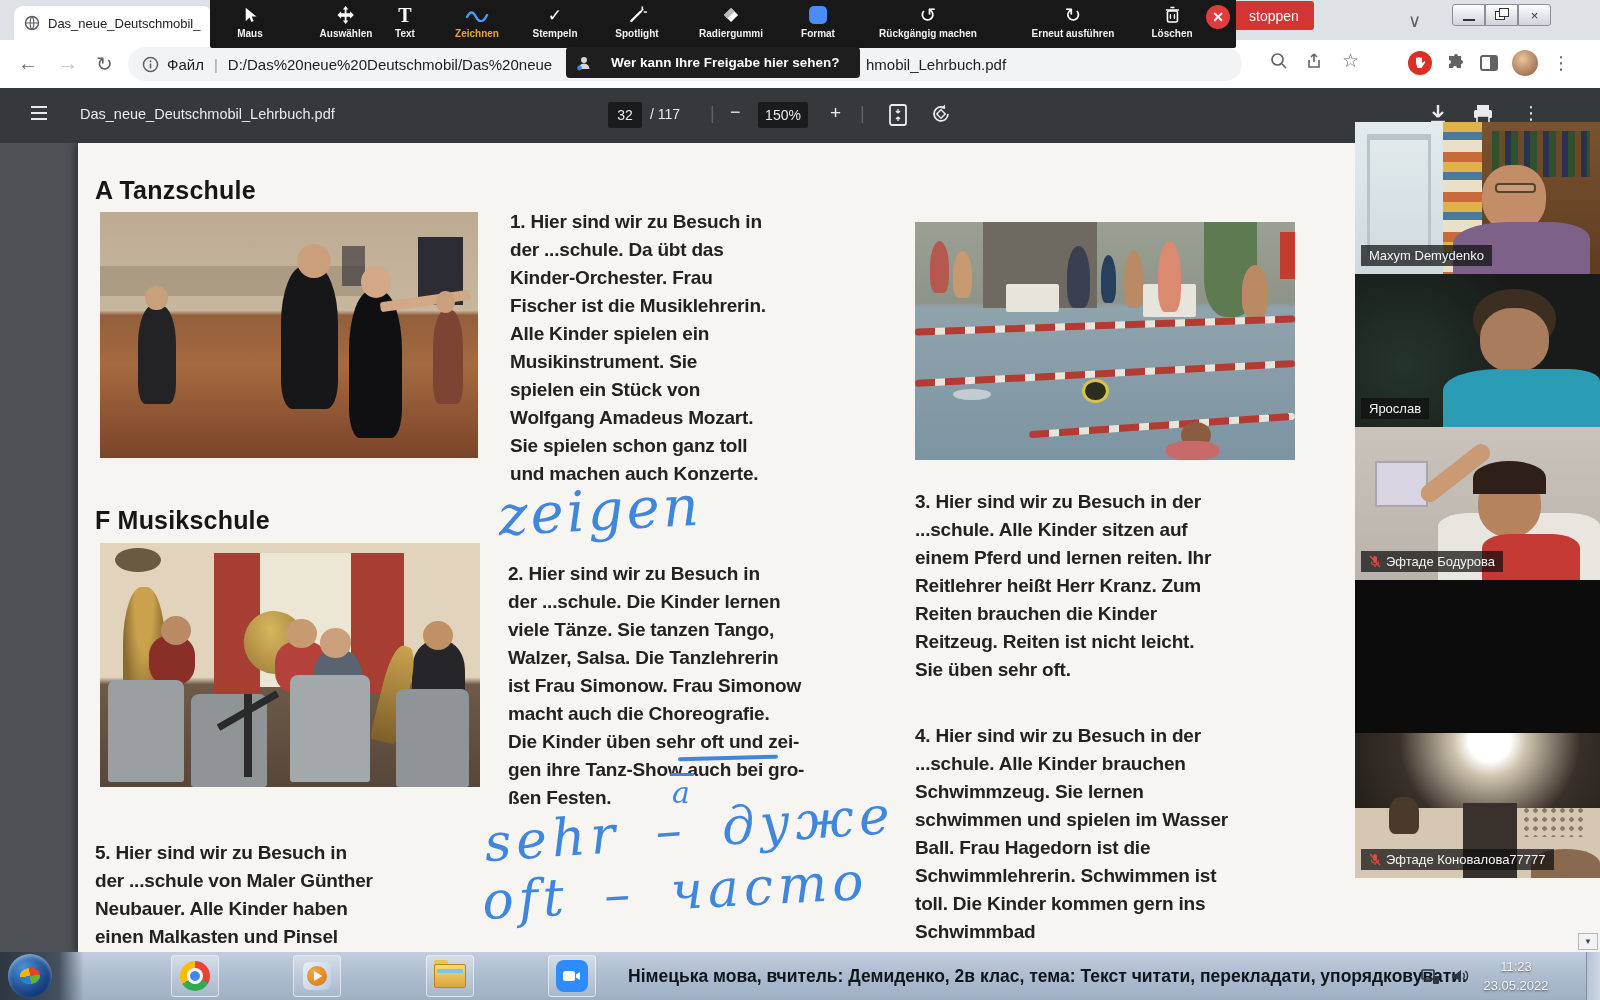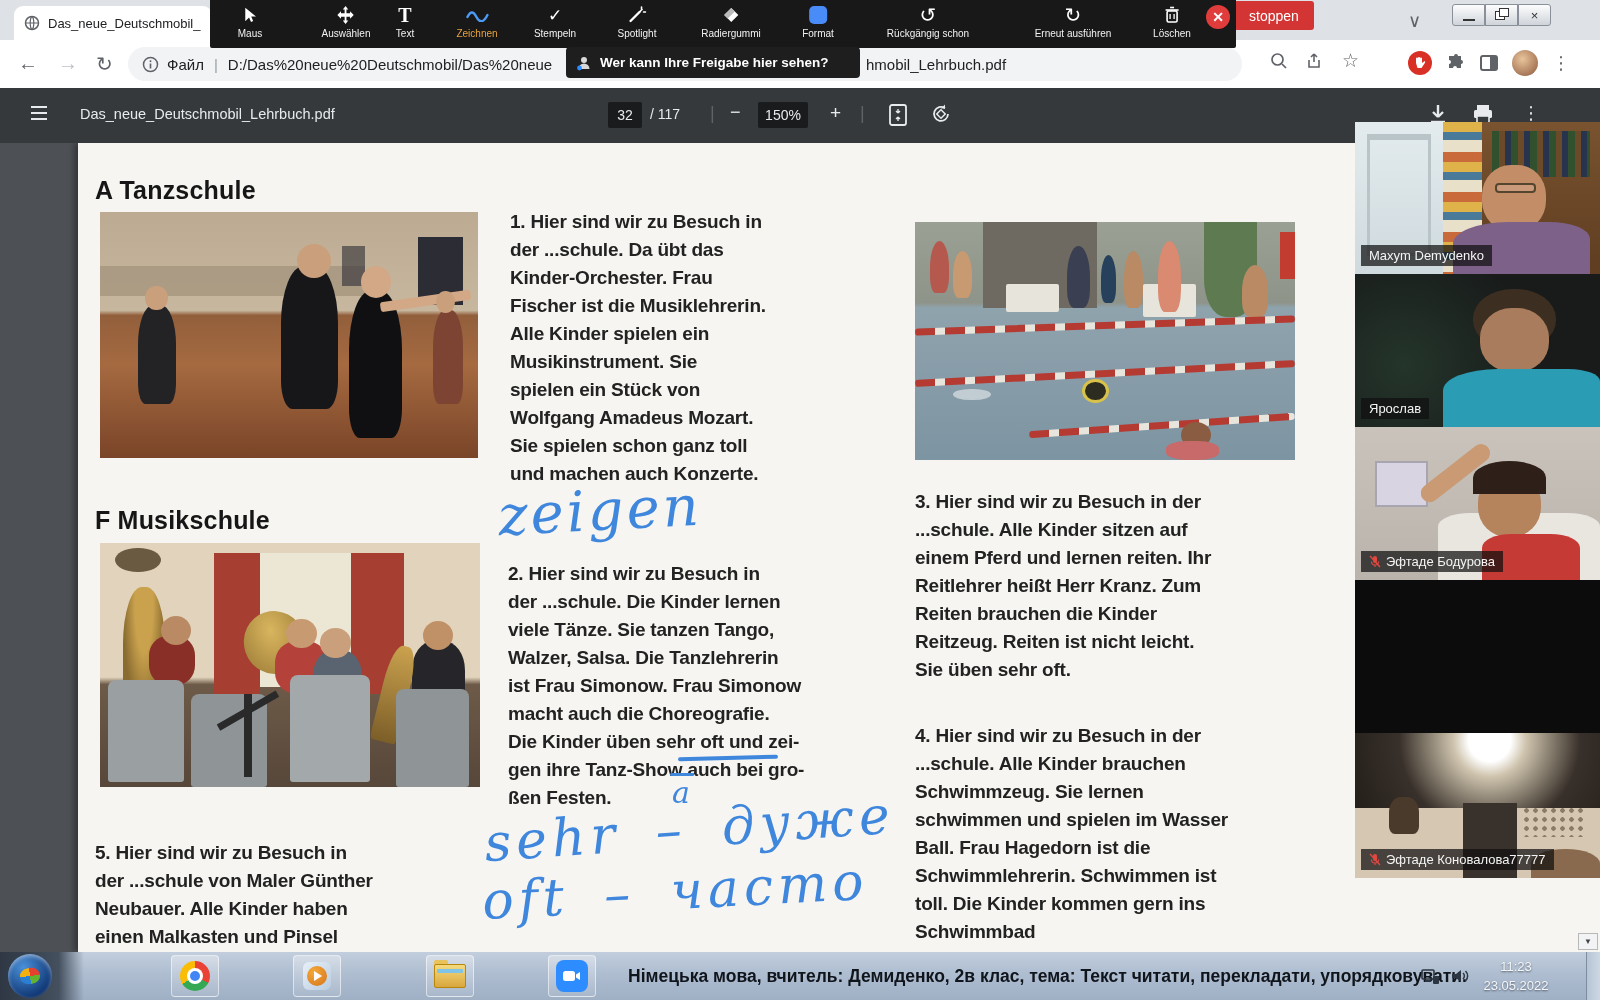--- a/index.html
+++ b/index.html
@@ -26,27 +26,27 @@
   .navic { font-size:20px; color:#5f6368; top:52px; }
   .omnibox { left:128px; top:47px; width:1114px; height:34px; background:#f1f3f4; border-radius:17px;
              display:flex; align-items:center; padding:0 14px; }
   .urltext { font-size:15px; color:#202124; white-space:nowrap; }
   .omni-right { left:1270px; top:52px; display:flex; gap:18px; color:#5f6368; }
   .ext-icons { left:1408px; top:50px; display:flex; gap:14px; align-items:center; }
 
   
   .sharetip { left:566px; top:47px; width:294px; height:31px; background:#1e1e1e; border-radius:4px;
               display:flex; align-items:center; gap:8px; padding:0 10px; z-index:70; }
-  .sharetip span { color:#fff; font-size:13.5px; font-weight:bold; white-space:nowrap; }
+  .sharetip span { color:#fff; font-size:13.5px; font-weight:bold; white-space:nowrap;margin-left:11px; }
 
   
   .anntb { left:210px; top:0; width:1026px; height:48px; background:#181818; z-index:60; border-radius:0 0 2px 2px; }
   .tool { position:absolute; top:4px; transform:translateX(-50%); display:flex; flex-direction:column;
           align-items:center; gap:2px; color:#fff; }
-  .tool .tlabel { font-size:10px; font-weight:normal; white-space:nowrap; color:#f2f2f2; }
+  .tool .tlabel { font-size:10px; font-weight:bold; white-space:nowrap; color:#f2f2f2; }
   .tool .tico { height:22px; display:flex; align-items:center; justify-content:center; font-size:17px; }
   .tool.active, .tool.active .tlabel { color:#e8a33d; }
   .ann-close { left:1206px; top:5px; width:24px; height:24px; border-radius:50%; background:#e03c3c;
                color:#fff; font-size:14px; font-weight:bold; display:flex; align-items:center; justify-content:center; z-index:61; }
   .stopbtn { left:1234px; top:1px; width:80px; height:29px; background:#d33434; color:#fff; font-size:14px;
              display:flex; align-items:center; justify-content:center; border-radius:3px; z-index:55; }
 
   
   .pdftb { left:0; top:88px; width:1600px; height:55px; background:#35393c; z-index:30; }
   .pdftb * { color:#e8eaed; }
@@ -233,21 +233,21 @@
     <span class="tlabel">Radiergummi</span>
   </div>
   <div class="tool" style="left:818px;z-index:62;">
     <span class="tico">
         <span style="width:18px;height:18px;background:#4a8cf7;border-radius:5px;display:block;"></span>
       </span>
     <span class="tlabel">Format</span>
   </div>
   <div class="tool" style="left:928px;z-index:62;">
     <span class="tico" style="font-size:20px;">↺</span>
-    <span class="tlabel">Rückgängig schon</span>
+    <span class="tlabel">Rückgängig machen</span>
   </div>
   <div class="tool" style="left:1073px;z-index:62;">
     <span class="tico" style="font-size:20px;">↻</span>
     <span class="tlabel">Erneut ausführen</span>
   </div>
   <div class="tool" style="left:1172px;z-index:62;">
     <span class="tico">
         <svg width="16" height="18" viewBox="0 0 16 18">
           <rect x="3" y="5" width="10" height="11" rx="1.5" fill="none" stroke="#fff" stroke-width="1.6"></rect>
           <line x1="1.5" y1="4" x2="14.5" y2="4" stroke="#fff" stroke-width="1.6"></line>

